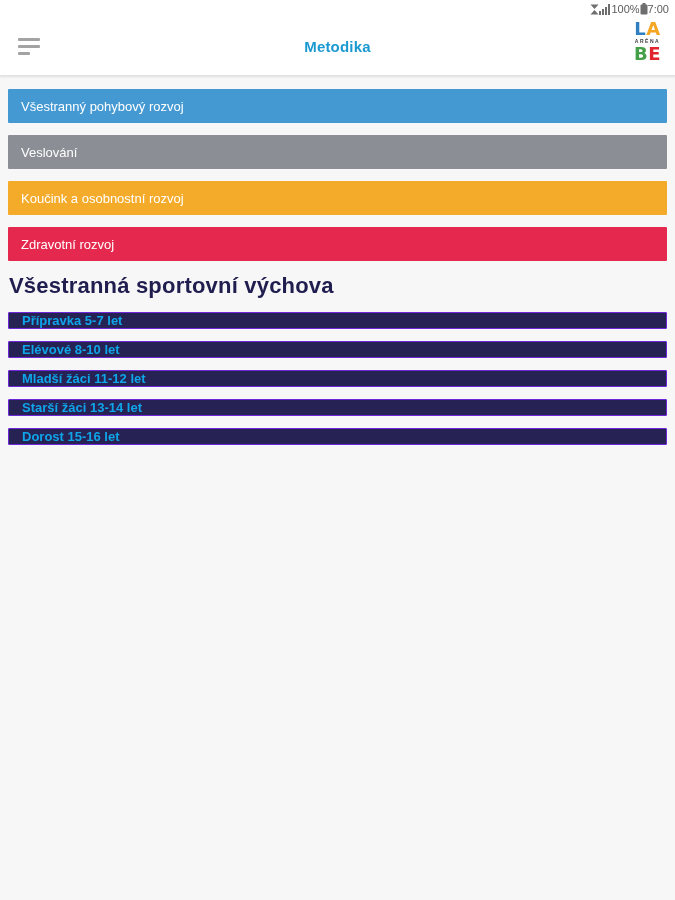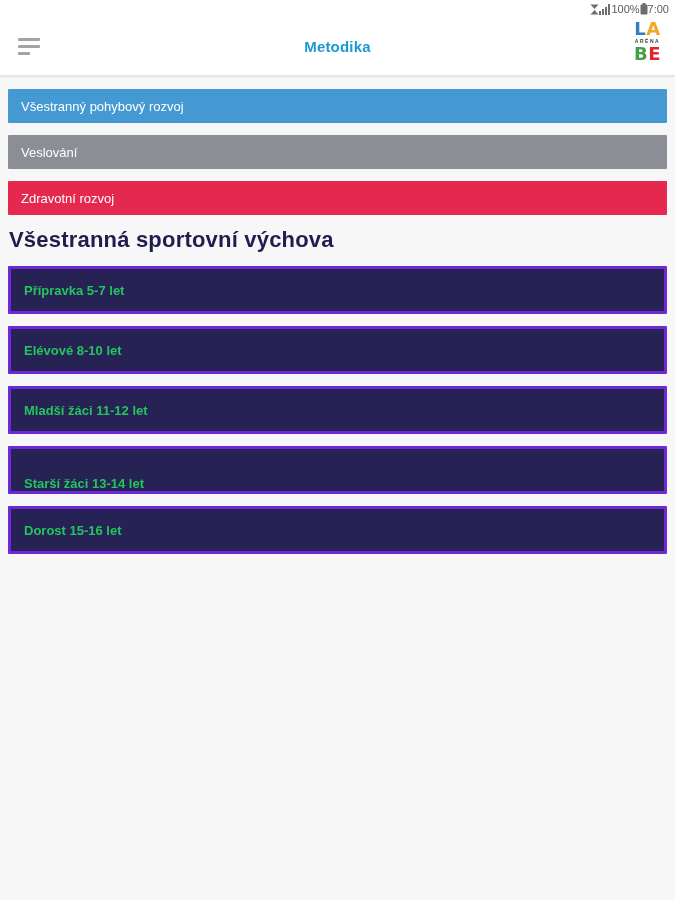--- a/index.html
+++ b/index.html
@@ -91,29 +91,29 @@
   }
 
   .section-title {
     font-size: 22px;
     font-weight: bold;
     margin: 10px 0 13px 1px;
     letter-spacing: 0.2px;
   }
 
   .age-button {
-    height: 48px;
+    height: 17px;
     margin-bottom: 12px;
     display: flex;
     align-items: center;
     padding-left: 13px;
-    color: #22c55e;
+    color: #0ea5e9;
     font-size: 13px;
     font-weight: bold;
-    border: 3px solid #6d28d9;
+    border: 1px solid #6d28d9;
     border-radius: 1px;
     cursor: pointer;
   }
 </style>
 </head>
 <body>
 
 <div class="status-bar">
   <span>
     <svg width="9" height="11" viewBox="0 0 9 11">
@@ -159,20 +159,23 @@
 </div>
 
 <div class="content">
 
   <div class="cat-button" style="background-color: rgb(69, 153, 211);">
     <span>Všestranný pohybový rozvoj</span>
   </div>
   <div class="cat-button" style="background-color: rgb(139, 142, 148);">
     <span>Veslování</span>
   </div>
+  <div class="cat-button" style="background-color: rgb(245, 171, 42);">
+    <span>Koučink a osobnostní rozvoj</span>
+  </div>
   <div class="cat-button" style="background-color: rgb(229, 41, 78);">
     <span>Zdravotní rozvoj</span>
   </div>
 
   <h1 class="section-title" style="color: rgb(32, 29, 79);">Všestranná sportovní výchova</h1>
 
   <div class="age-button" style="background-color: rgb(38, 34, 84);">
     <span>Přípravka 5-7 let</span>
   </div>
   <div class="age-button" style="background-color: rgb(38, 34, 84);">

